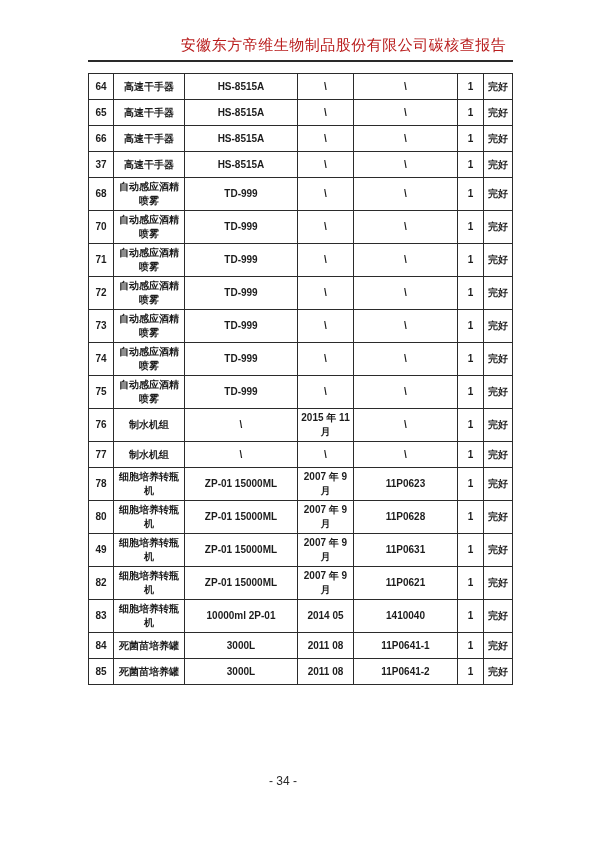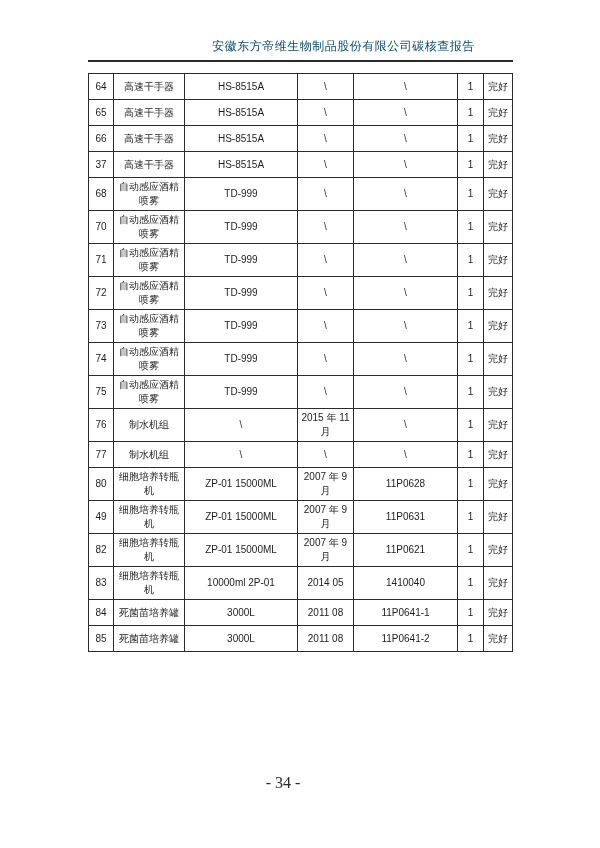--- a/index.html
+++ b/index.html
@@ -16,55 +16,55 @@
     left: 88px; top: 36px;
     width: 425px;
     text-align: center;
     border-bottom: 2px solid #2a2a2a;
     padding-bottom: 5px;
   }
   .report-title {
     display: inline-block;
     transform: translateX(43px);
     font-family: Liberation Serif, serif;
-    font-size: 12px;
+    font-size: 15px;
     letter-spacing: 0.5px;
     white-space: nowrap;
-    color: #0c4a6e;
+    color: #b91c1c;
   }
   table.equip {
     position: absolute;
     left: 88px; top: 73px;
     width: 424px;
     border-collapse: collapse;
     table-layout: fixed;
   }
   table.equip td {
     border: 1px solid #2b2b2b;
     text-align: center;
     vertical-align: middle;
     font-size: 10px;
     line-height: 14px;
     padding: 2px 1px;
     overflow-wrap: break-word;
   }
-  table.equip tr { height: 26px; }
+  table.equip tr { height: 26px; font-weight: bold; }
   td.c-name, td.c-status {
     font-family: "Liberation Serif", "DejaVu Serif", serif;
   }
   td.c-no, td.c-model, td.c-qty, td.c-serial {
     font-family: "Liberation Sans", "DejaVu Sans", sans-serif;
   }
   .page-footer {
     position: absolute;
     left: 0; top: 774px;
     width: 566px;
     text-align: center;
-    font-family: Liberation Serif, serif;
-    font-size: 16px;
+    font-family: Liberation Sans, sans-serif;
+    font-size: 12px;
     color: #2a2a2a;
   }
 </style>
 </head>
 <body>
 
 <div class="page-header">
   <span class="report-title">安徽东方帝维生物制品股份有限公司碳核查报告</span>
 </div>
 
@@ -203,20 +203,29 @@
   <tr>
     <td class="c-no">77</td>
     <td class="c-name">制水机组</td>
     <td class="c-model">\</td>
     <td class="c-date">\</td>
     <td class="c-serial">\</td>
     <td class="c-qty">1</td>
     <td class="c-status">完好</td>
   </tr>
 
+  <tr>
+    <td class="c-no">78</td>
+    <td class="c-name">细胞培养转瓶机</td>
+    <td class="c-model">ZP-01 15000ML</td>
+    <td class="c-date">2007 年 9 月</td>
+    <td class="c-serial">11P0623</td>
+    <td class="c-qty">1</td>
+    <td class="c-status">完好</td>
+  </tr>
 
 
   <tr>
     <td class="c-no">80</td>
     <td class="c-name">细胞培养转瓶机</td>
     <td class="c-model">ZP-01 15000ML</td>
     <td class="c-date">2007 年 9 月</td>
     <td class="c-serial">11P0628</td>
     <td class="c-qty">1</td>
     <td class="c-status">完好</td>

